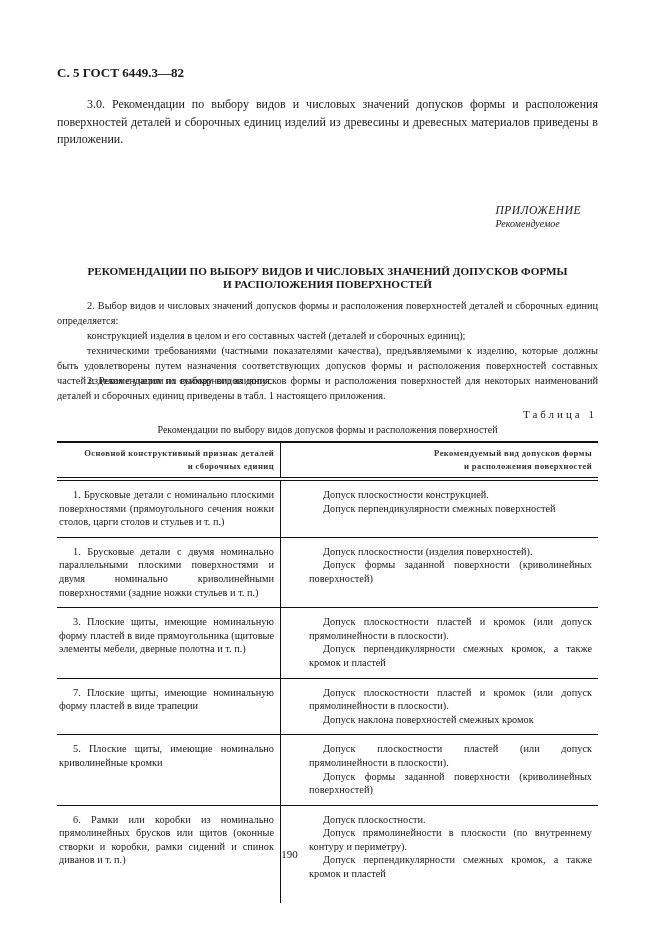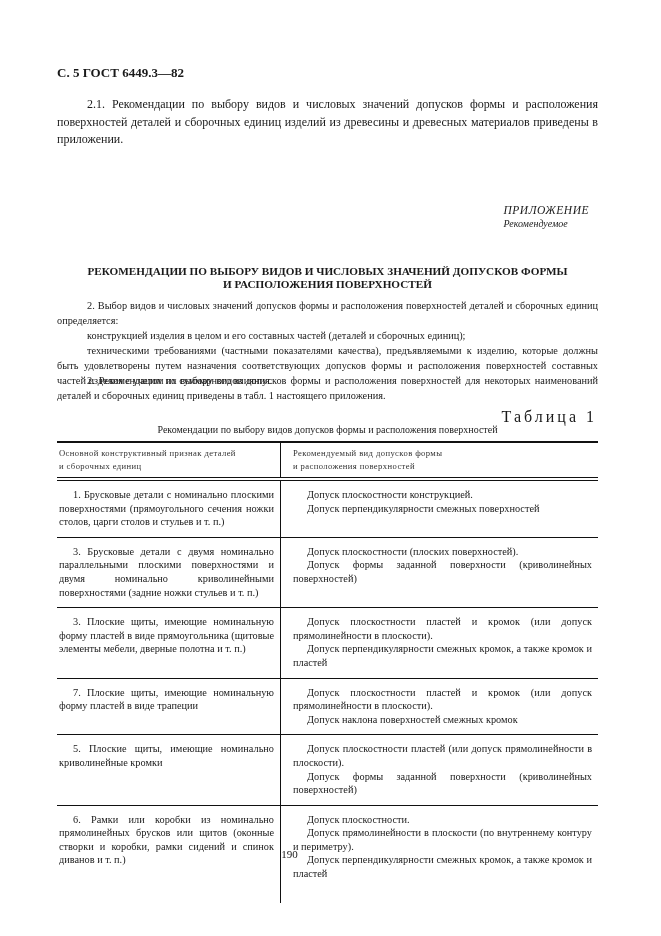--- a/index.html
+++ b/index.html
@@ -12,67 +12,67 @@
     position: absolute; left: 57px; top: 65px;
     font-weight: bold; font-size: 13px;
   }
   .para {
     position: absolute; left: 57px; width: 541px;
     font-size: 11.4px; line-height: 16px; text-align: justify;
   }
   .para .indent { display: block; text-indent: 30px; }
   .p24 { top: 96px; font-size: 12px; line-height: 17.5px; }
   .appendix {
-    position: absolute; right: 72px; top: 204px; text-align: left;
+    position: absolute; right: 80px; top: 204px; text-align: left;
     font-style: italic;
   }
   .appendix .title { font-size: 11.5px; letter-spacing: 0.5px; display:block; }
   .appendix .sub { font-size: 10px; display:block; margin-top: 2px; }
   .main-title {
     position: absolute; left: 57px; width: 541px; top: 265px;
     text-align: center; font-weight: bold; font-size: 11.2px; line-height: 13px;
   }
   .p1 { top: 298px; font-size: 10.3px; line-height: 15px; }
   .p2 { top: 373px; font-size: 10.3px; line-height: 15px; }
   .table-label {
-    position: absolute; right: 64px; top: 408px; font-size: 16px; letter-spacing: 3px;
+    position: absolute; right: 64px; top: 408px; font-size: 11px; letter-spacing: 3px;
   }
   .table-caption {
     position: absolute; left: 57px; width: 541px; top: 424px;
     text-align: center; font-weight: normal; font-size: 10px;
   }
   .tbl {
     position: absolute; left: 57px; top: 441px; width: 541px;
     border-collapse: collapse; font-size: 10.3px; line-height: 13.6px;
   }
   .tbl th {
-    font-weight: normal; font-size: 8.6px; line-height: 13px; letter-spacing: 0.4px;
-    color: #333; padding: 4px 6px 4px 6px; text-align: left;
+    font-weight: bold; font-size: 8.6px; line-height: 13px; letter-spacing: 0.4px;
+    color: #333; padding: 4px 6px 4px 6px; text-align: right;
     border-top: 2px solid #111; border-bottom: 4px double #111;
   }
   .tbl td {
     vertical-align: top; padding: 7px 6px 8px 6px; text-align: justify;
     border-bottom: 1px solid #111;
   }
   .tbl td:first-child, .tbl th:first-child { width: 215px; border-right: 1.5px solid #111; padding-left: 2px; }
-  .tbl td:last-child, .tbl th:last-child { padding-left: 12px; }
+  .tbl td:last-child, .tbl th:last-child { padding-left: 28px; }
   .tbl tr.last td { border-bottom: none; }
   .tbl td .ind { display:block; text-indent: 14px; }
   .tbl td.right-col .ind { text-indent: 14px; }
   .page-number {
     position: absolute; left: 0; width: 579px; top: 848px; text-align: center; font-size: 11px;
   }
 </style>
 </head>
 <body>
 
 <div class="page-header">С. 5 ГОСТ 6449.3—82</div>
 
 <div class="para p24">
-  <span class="indent">2.1. Рекомендации по выбору видов и числовых значений допусков формы и расположения поверхностей деталей и сборочных единиц изделий из древесины и древесных материалов приведены в приложении.</span>
+  <span class="indent">3.0. Рекомендации по выбору видов и числовых значений допусков формы и расположения поверхностей деталей и сборочных единиц изделий из древесины и древесных материалов приведены в приложении.</span>
 </div>
 
 <div class="appendix">
   <span class="title">ПРИЛОЖЕНИЕ</span>
   <span class="sub">Рекомендуемое</span>
 </div>
 
 <div class="main-title">
   <div>РЕКОМЕНДАЦИИ ПО ВЫБОРУ ВИДОВ И ЧИСЛОВЫХ ЗНАЧЕНИЙ ДОПУСКОВ ФОРМЫ</div>
   <div>И РАСПОЛОЖЕНИЯ ПОВЕРХНОСТЕЙ</div>
@@ -109,24 +109,24 @@
       <td>
           <span class="ind">1. Брусковые детали с номинально плоскими поверхностями (прямоугольного сечения ножки столов, царги столов и стульев и т. п.)</span>
         </td>
       <td class="right-col">
         <span class="ind">Допуск плоскостности конструкцией.</span>
         <span class="ind">Допуск перпендикулярности смежных поверхностей</span>
       </td>
     </tr>
     <tr>
       <td>
-          <span class="ind">3. Брусковые детали с двумя номинально параллельными плоскими поверхностями и двумя номинально криволинейными поверхностями (задние ножки стульев и т. п.)</span>
+          <span class="ind">1. Брусковые детали с двумя номинально параллельными плоскими поверхностями и двумя номинально криволинейными поверхностями (задние ножки стульев и т. п.)</span>
         </td>
       <td class="right-col">
-        <span class="ind">Допуск плоскостности (плоских поверхностей).</span>
+        <span class="ind">Допуск плоскостности (изделия поверхностей).</span>
         <span class="ind">Допуск формы заданной поверхности (криволинейных поверхностей)</span>
       </td>
     </tr>
     <tr>
       <td>
           <span class="ind">3. Плоские щиты, имеющие номинальную форму пластей в виде прямоугольника (щитовые элементы мебели, дверные полотна и т. п.)</span>
         </td>
       <td class="right-col">
         <span class="ind">Допуск плоскостности пластей и кромок (или допуск прямолинейности в плоскости).</span>
         <span class="ind">Допуск перпендикулярности смежных кромок, а также кромок и пластей</span>

